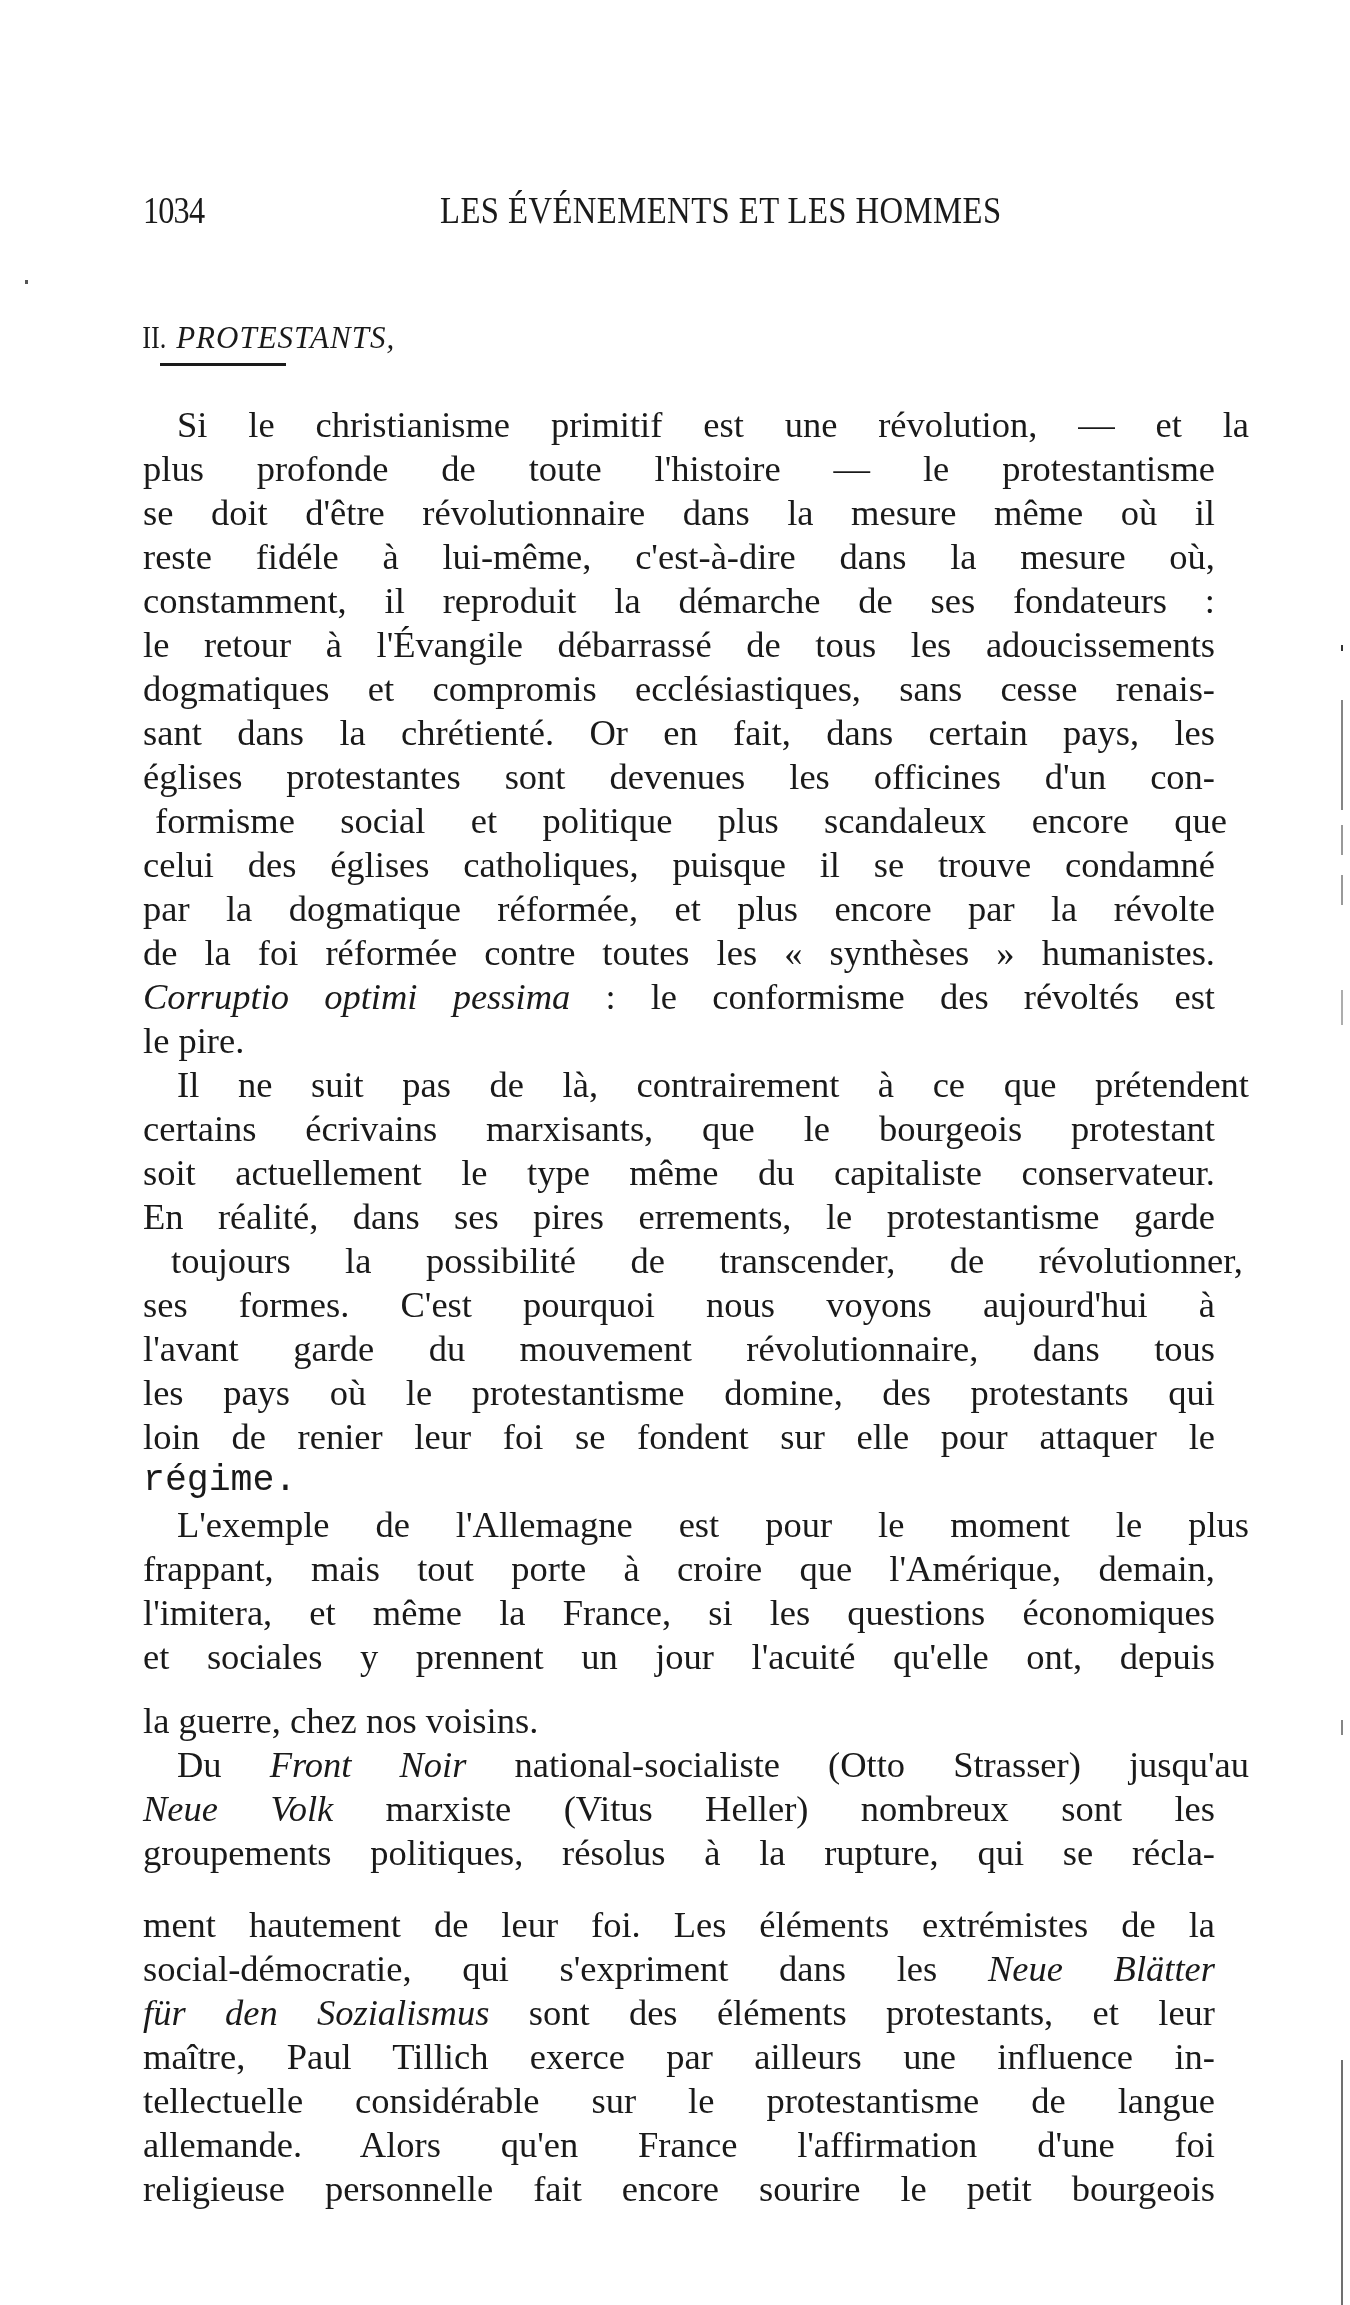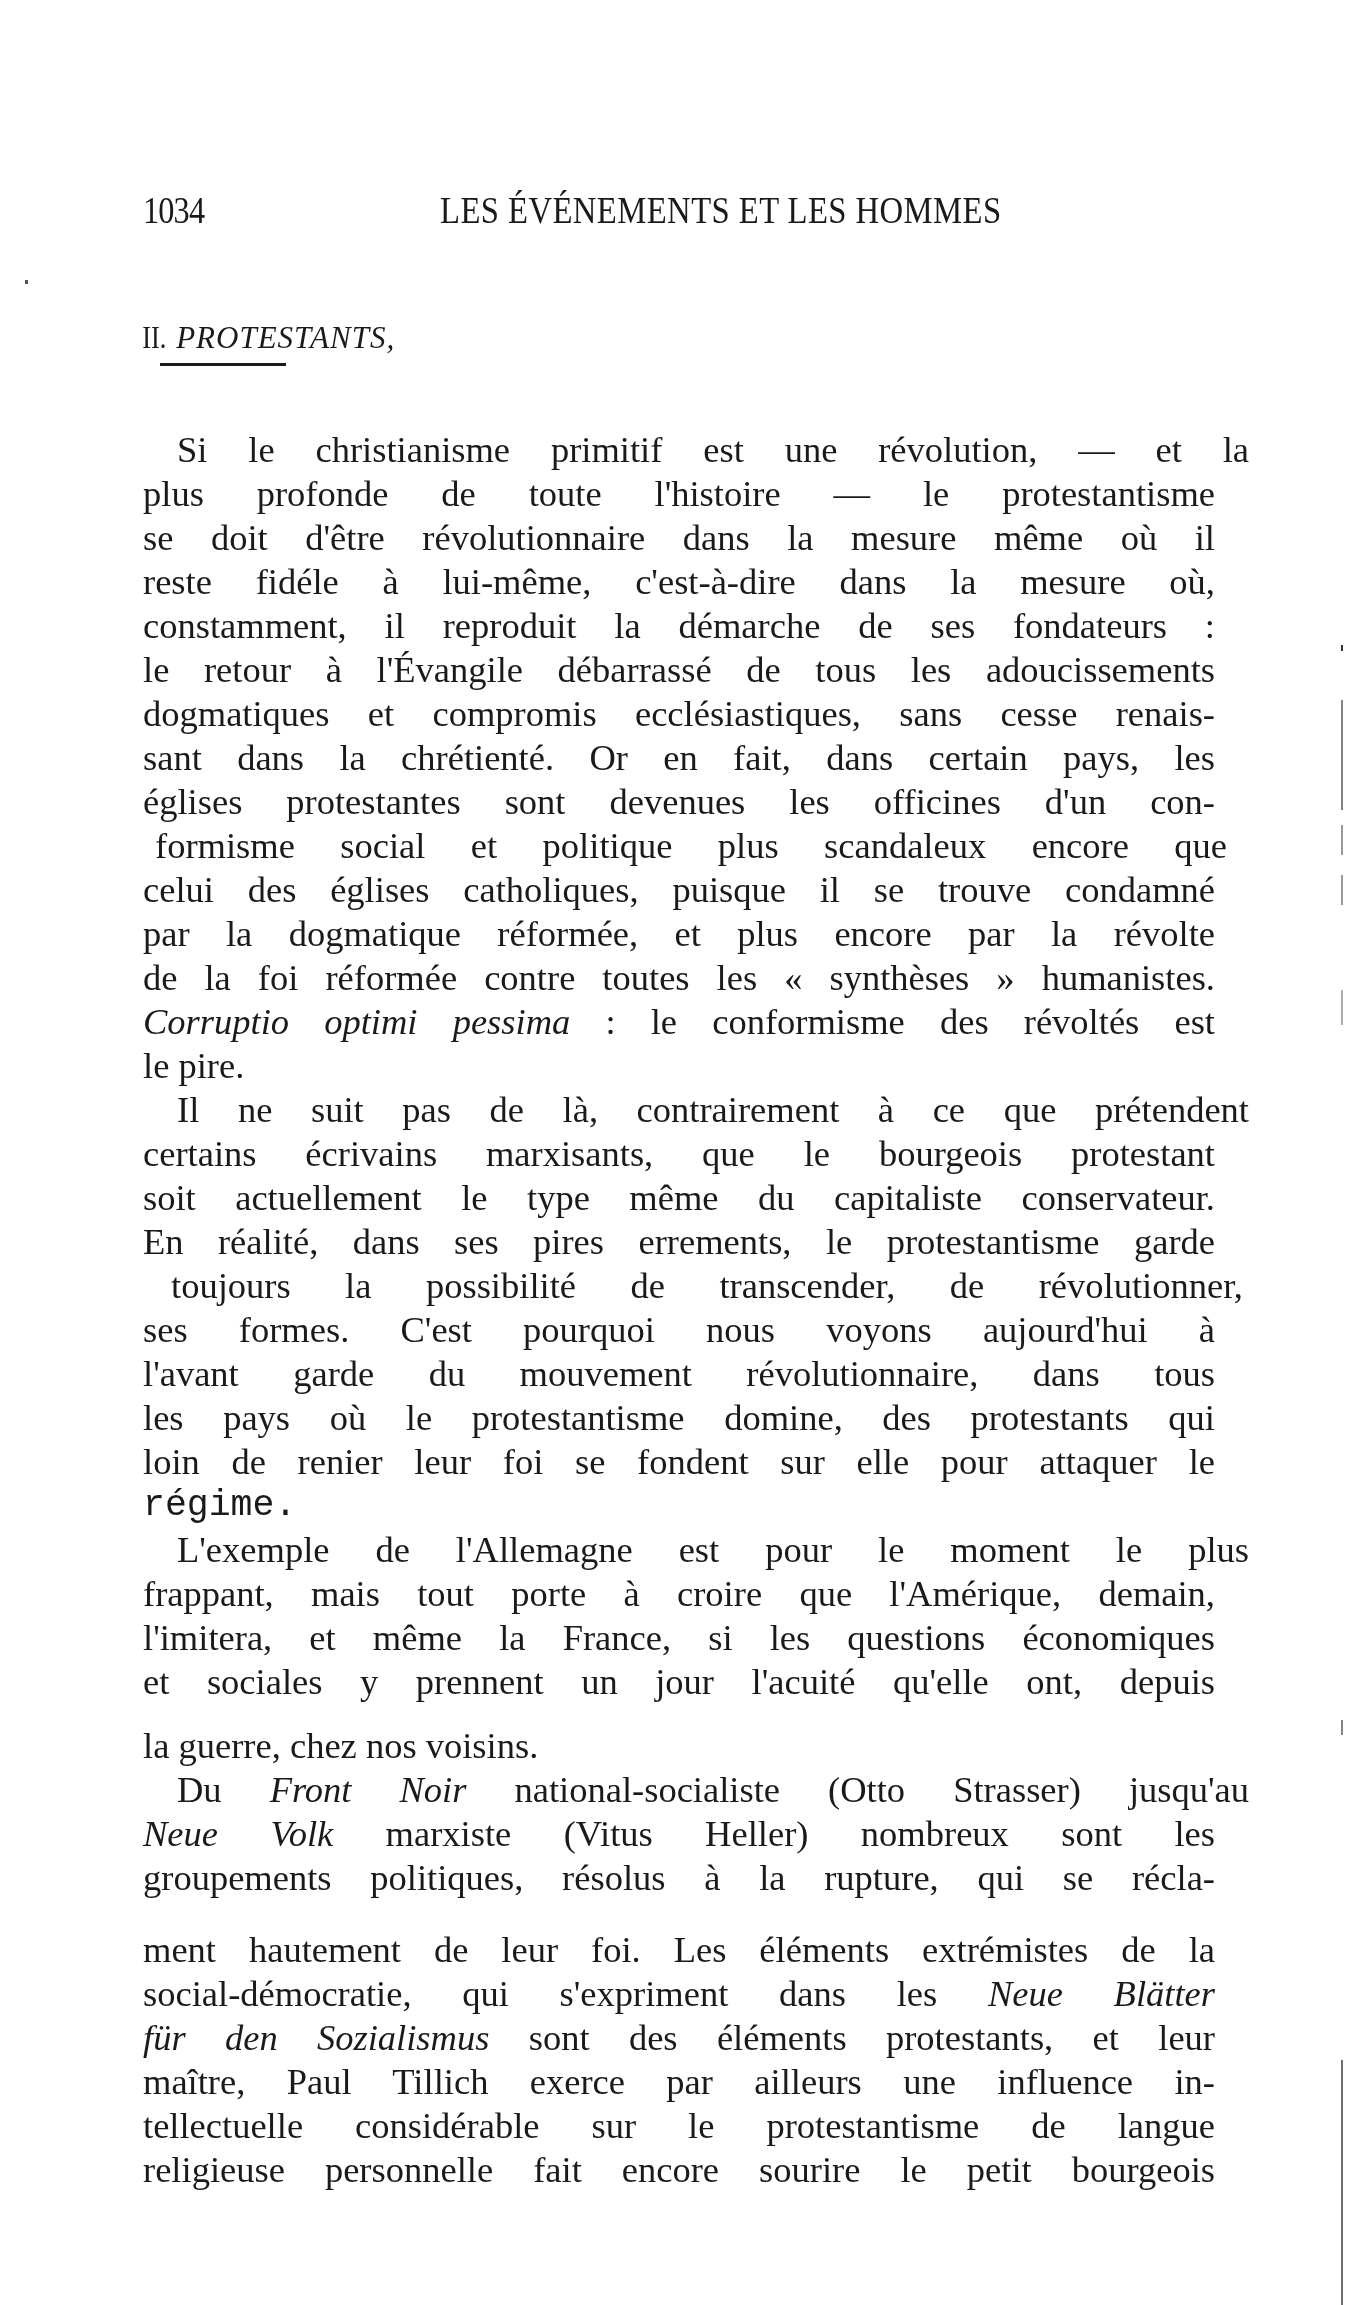--- a/index.html
+++ b/index.html
@@ -54,21 +54,21 @@
       position: absolute;
       left: 160px;
       top: 363px;
       width: 126px;
       height: 3px;
       background: #1a1a1a;
     }
     .body-text {
       position: absolute;
       left: 143px;
-      top: 428px;
+      top: 403px;
       width: 1072px;
     }
     .line {
       height: 44px;
       line-height: 44px;
       font-size: 36.5px;
       white-space: nowrap;
       text-align: justify;
       text-align-last: justify;
       transform-origin: left center;
@@ -153,20 +153,21 @@
 
   <div>
     <div class="line indent" style="width: 1072px;"><span>Du </span><i>Front Noir</i><span> national-socialiste (Otto Strasser) jusqu'au</span></div>
     <div class="line" style="width: 1072px;"><i>Neue Volk</i><span> marxiste (Vitus Heller) nombreux sont les</span></div>
     <div class="line" style="width: 1072px;">groupements politiques, résolus à la rupture, qui se récla-</div>
     <div class="line" style="width: 1072px; margin-top: 28px;">ment hautement de leur foi. Les éléments extrémistes de la</div>
     <div class="line" style="width: 1072px;"><span>social-démocratie, qui s'expriment dans les </span><i>Neue Blätter</i></div>
     <div class="line" style="width: 1072px;"><i>für den Sozialismus</i><span> sont des éléments protestants, et leur</span></div>
     <div class="line" style="width: 1072px;">maître, Paul Tillich exerce par ailleurs une influence in-</div>
     <div class="line" style="width: 1072px;">tellectuelle considérable sur le protestantisme de langue</div>
+    <div class="line" style="width: 1072px;">allemande. Alors qu'en France l'affirmation d'une foi</div>
     <div class="line" style="width: 1072px;">religieuse personnelle fait encore sourire le petit bourgeois</div>
   </div>
 </div>
 
 <div class="margin-mark" style="left:1341px; top:645px; height:6px;"></div>
 <div class="margin-mark" style="left:1341px; top:700px; height:110px; opacity:0.6;"></div>
 <div class="margin-mark" style="left:1341px; top:825px; height:30px; opacity:0.5;"></div>
 <div class="margin-mark" style="left:1341px; top:875px; height:30px; opacity:0.5;"></div>
 <div class="margin-mark" style="left:1341px; top:990px; height:35px; opacity:0.4;"></div>
 <div class="margin-mark" style="left:1341px; top:1720px; height:15px; opacity:0.6;"></div>

